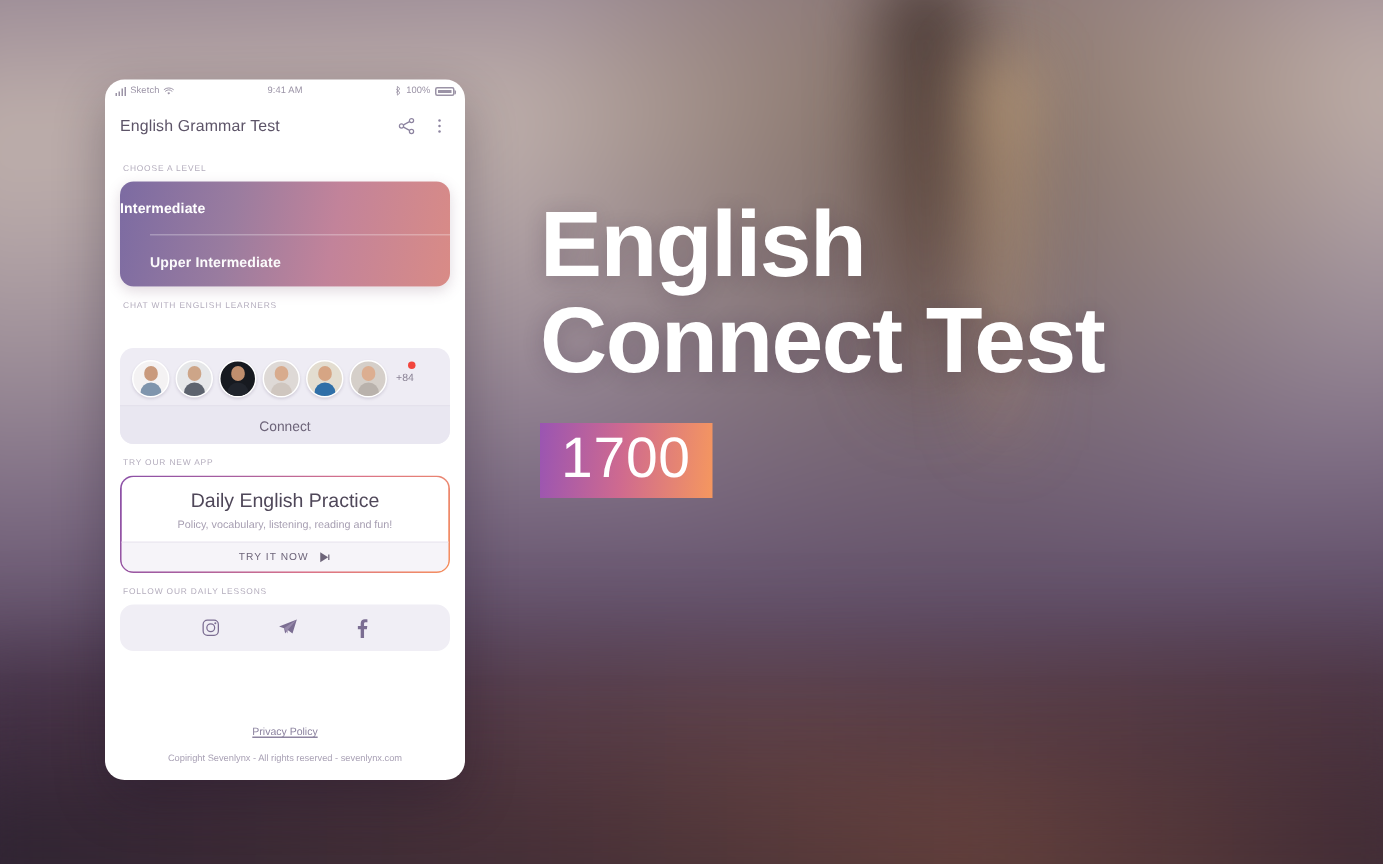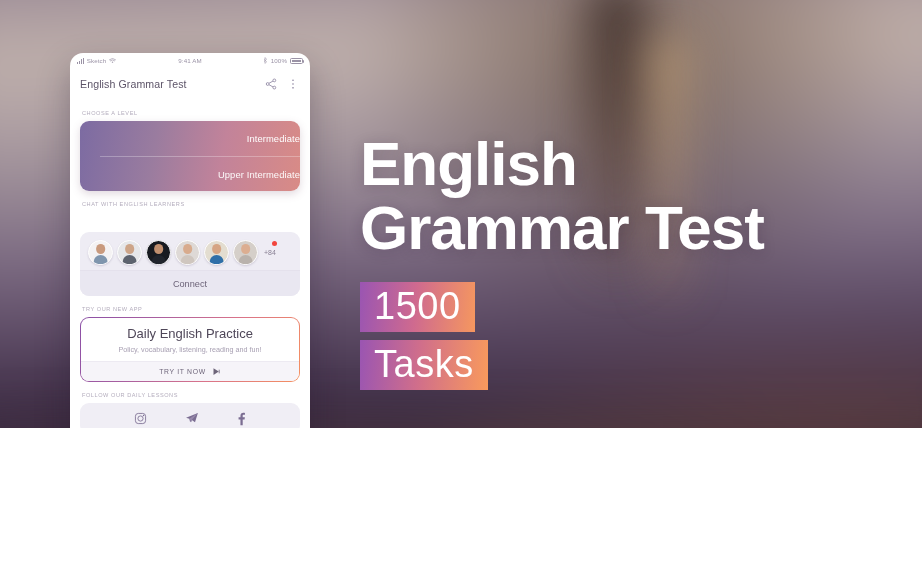--- a/index.html
+++ b/index.html
@@ -7,21 +7,21 @@
   html, body {
     width: 922px;
     height: 576px;
     overflow: hidden;
     font-family: "Liberation Sans", sans-serif;
   }
 
   #stage {
     position: relative;
     width: 922px;
-    height: 428px;
+    height: 576px;
     overflow: hidden;
     background: #3b3240;
   }
 
   
   .bg-base {
     position: absolute;
     inset: -60px;
     background:
       radial-gradient(circle at 66% 26%, rgba(70,52,46,0.55) 0%, rgba(70,52,46,0) 34%),
@@ -138,24 +138,25 @@
   .levels {
     border-radius: 9px;
     overflow: hidden;
     background: linear-gradient(100deg, #7c6ba2 0%, #9a7c9f 34%, #c2839a 64%, #d98b86 100%);
     box-shadow: 0 3px 9px rgba(120,80,110,0.22);
   }
   .level-row {
     height: 35px;
     display: flex;
     align-items: center;
-    justify-content: flex-end;
+    justify-content: flex-start;
     color: #ffffff;
     font-size: 9.4px;
     letter-spacing: .1px;
+    font-weight: bold;
   }
   .level-row + .level-row { border-top: 1px solid rgba(255,255,255,0.28); }
   .level-row.secondary { color: rgba(255,255,255,0.96); margin-left: 20px; }
 
   
   .chat-card {
     background: #eeecf4;
     border-radius: 9px;
     padding: 6px 8px 0;
     margin-top: 20px;
@@ -444,24 +445,21 @@
       <div class="footer">
         <div class="privacy">Privacy Policy</div>
         <div class="copyright">Copiright Sevenlynx - All rights reserved - sevenlynx.com</div>
       </div>
 
     </div>
   </div>
 
   <div id="hero">
     <div class="hero-line">English</div>
-    <div class="hero-line">Grammar Test</div>
+    <div class="hero-line">Connect Test</div>
     <div class="badges">
       <div class="badge-row">
-        <span class="badge badge-1200">1500</span>
-      </div>
-      <div class="badge-row">
-        <span class="badge badge-tasks">Tasks</span>
+        <span class="badge badge-1200">1700</span>
       </div>
     </div>
   </div>
 
 </div>
 
 </body></html>

